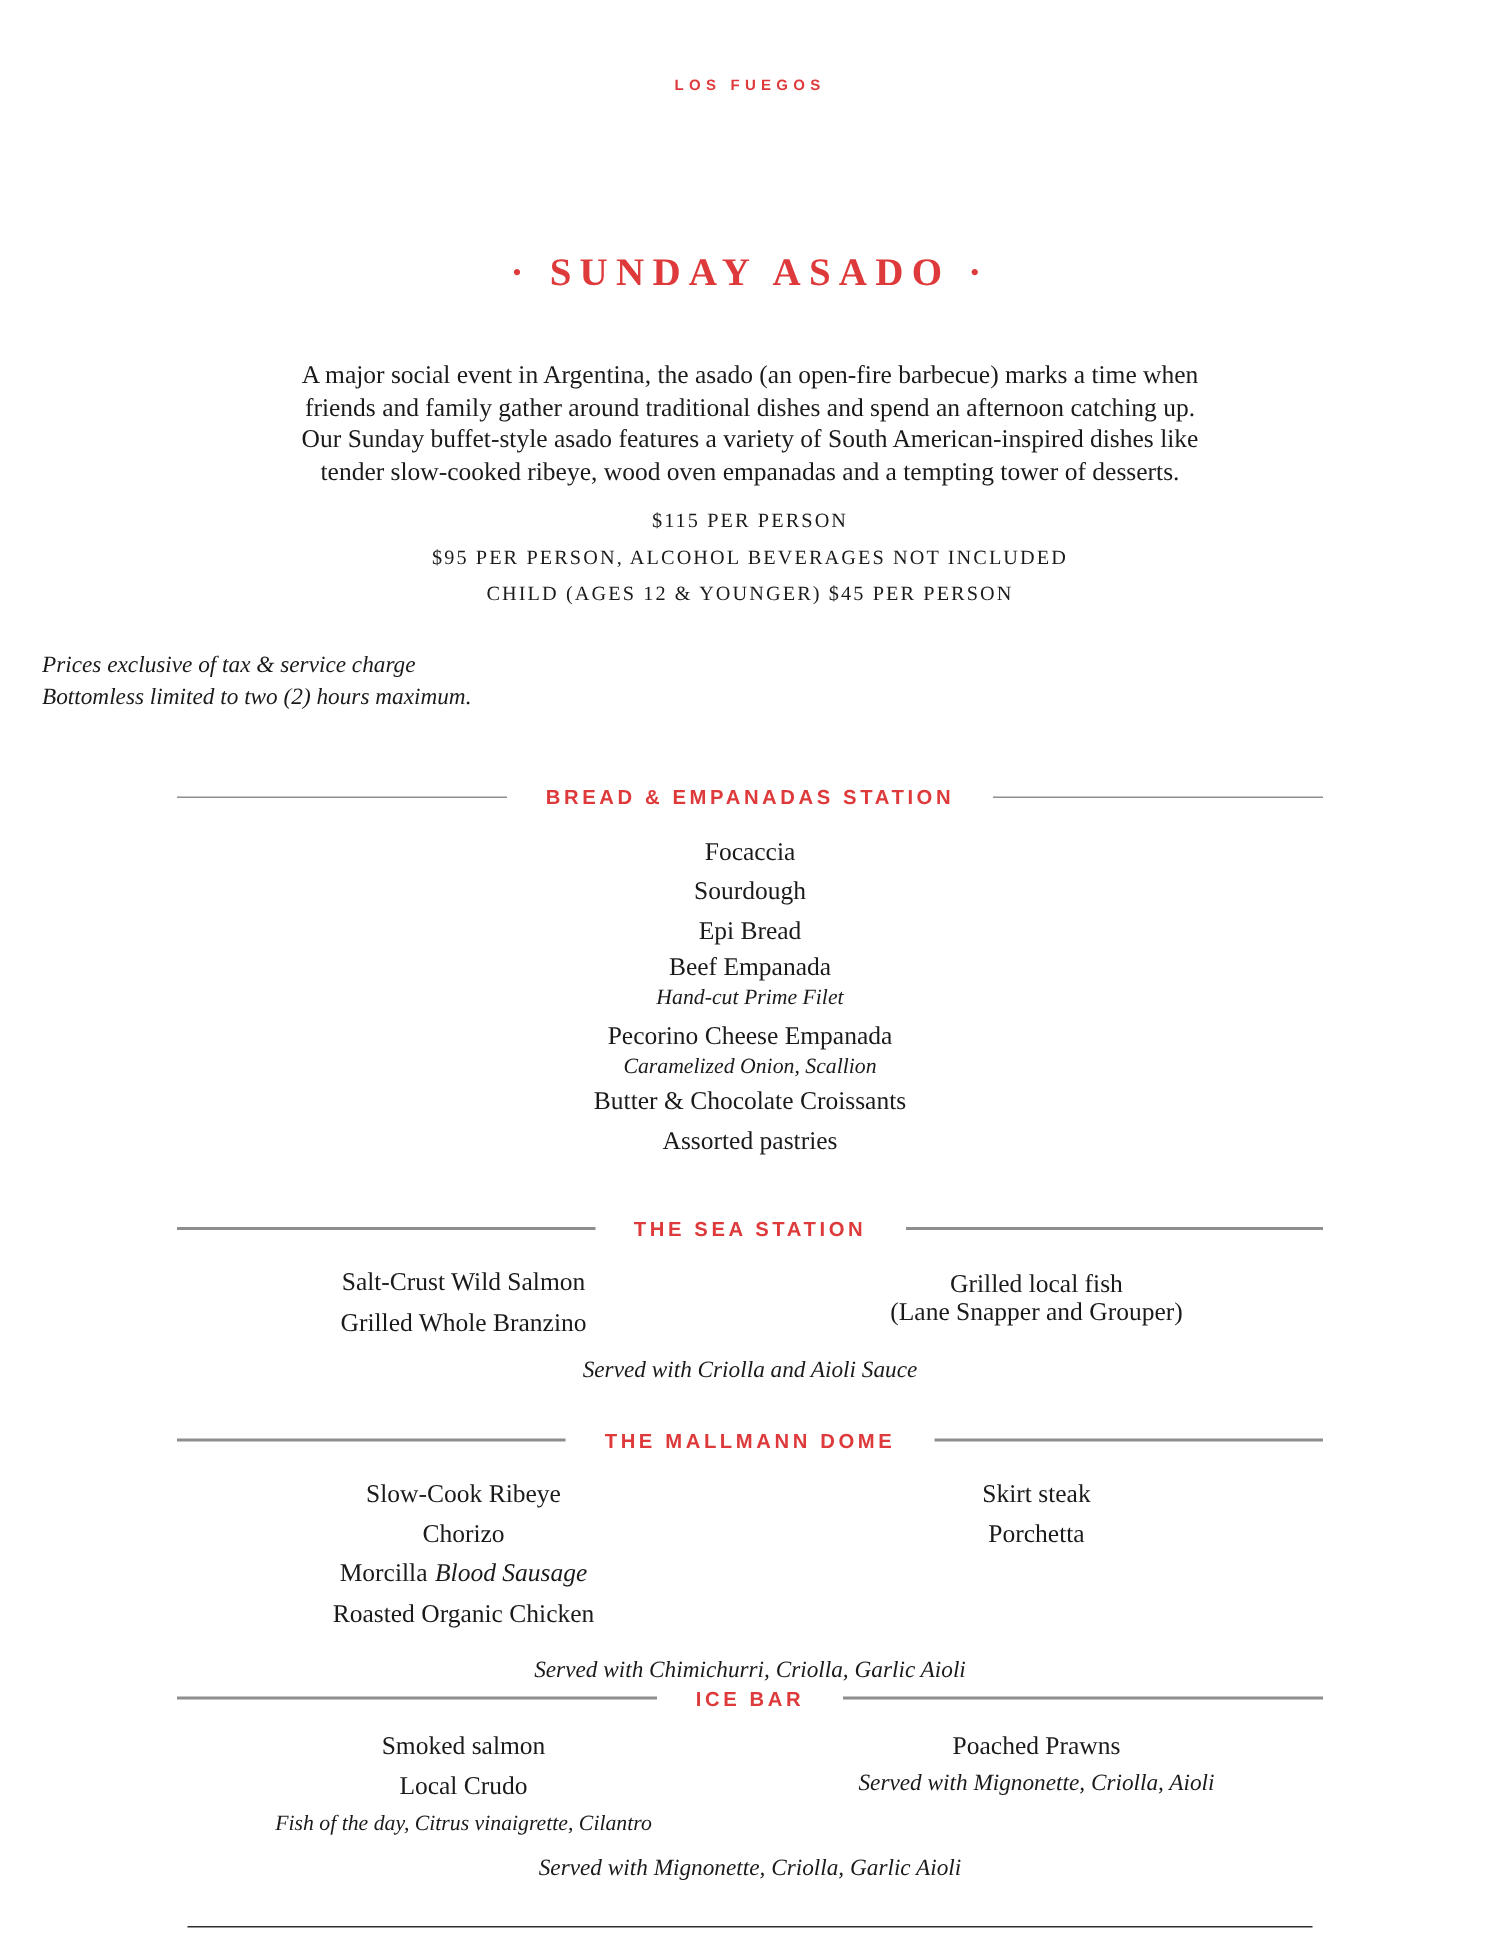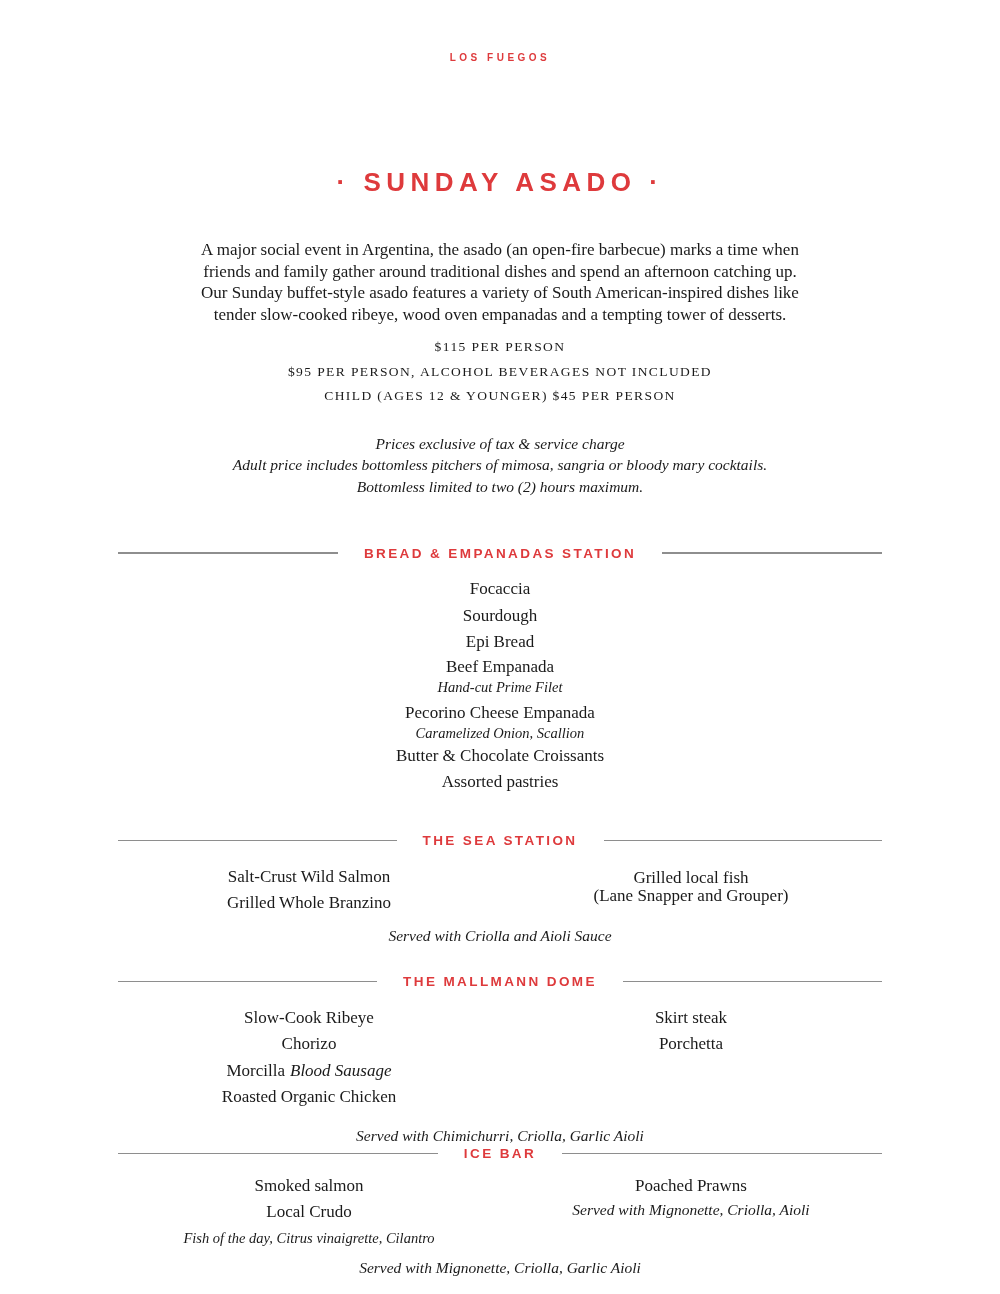--- a/index.html
+++ b/index.html
@@ -26,21 +26,21 @@
     font-family: "Liberation Sans", sans-serif;
     font-weight: 700;
     font-size: 10px;
     letter-spacing: 3.5px;
     color: var(--accent);
   }
 
   .menu-title {
     margin-top: 103px;
     text-align: center;
-    font-family: Liberation Sans, sans-serif;
+    font-family: Liberation Serif, serif;
     font-weight: 700;
     font-size: 26px;
     letter-spacing: 5.5px;
     color: var(--accent);
     line-height: 32px;
   }
 
   .intro {
     margin-top: 41px;
     text-align: center;
@@ -51,24 +51,25 @@
   .pricing {
     margin-top: 10px;
     text-align: center;
     font-size: 13.5px;
     letter-spacing: 1.4px;
     line-height: 24.5px;
   }
 
   .notes {
     margin-top: 24px;
-    text-align: center;
+    text-align: left;
     font-style: italic;
     font-size: 15.5px;
     line-height: 21.5px;
+    margin-left: 28px;
   }
 
   .section-header {
     display: flex;
     align-items: center;
     margin: 0 118px;
     height: 16px;
     text-align: center;
   }
   .section-header .rule {
@@ -162,21 +163,20 @@
   </div>
 
   <div class="pricing">
     <div>$115 PER PERSON</div>
     <div>$95 PER PERSON, ALCOHOL BEVERAGES NOT INCLUDED</div>
     <div>CHILD (AGES 12 &amp; YOUNGER) $45 PER PERSON</div>
   </div>
 
   <div class="notes">
     <div>Prices exclusive of tax &amp; service charge</div>
-    <div>Adult price includes bottomless pitchers of mimosa, sangria or bloody mary cocktails.</div>
     <div>Bottomless limited to two (2) hours maximum.</div>
   </div>
 
   <div class="section-header sh-bread">
     <span class="rule"></span>
     <span class="section-title">BREAD &amp; EMPANADAS STATION</span>
     <span class="rule"></span>
   </div>
   <div class="cols3">
     <div>

